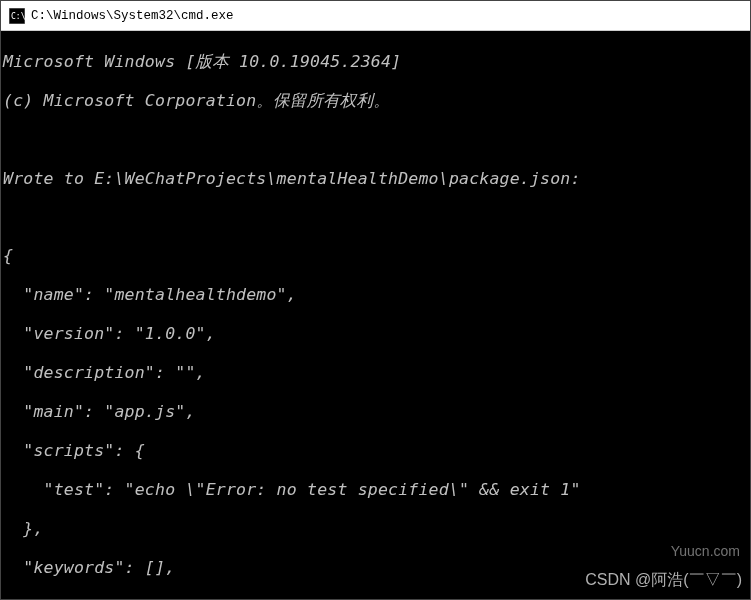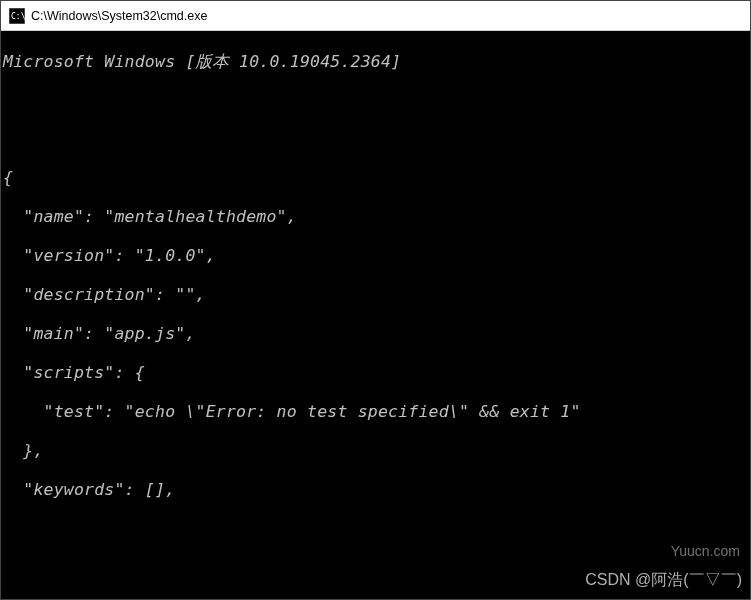--- a/index.html
+++ b/index.html
@@ -33,21 +33,21 @@
       align-items: center;
       justify-content: center;
     }
     .titlebar-icon svg {
       width: 16px;
       height: 16px;
     }
     .titlebar-text {
       color: #000;
       font-size: 12.5px;
-      font-family: Liberation Sans, sans-serif;
+      font-family: Liberation Mono, monospace;
     }
     .terminal {
       padding: 2px 2px;
       color: #c0c0c0;
       line-height: 1.18;
       white-space: pre;
       letter-spacing: 0.2px;
     }
     .line {
       min-height: 19px;
@@ -79,21 +79,23 @@
     <svg viewBox="0 0 16 16">
       <rect x="0" y="0" width="16" height="16" fill="#000" stroke="#888" stroke-width="1"></rect>
       <text x="2" y="11" font-size="8" fill="#fff" font-family="monospace">C:\</text>
     </svg>
   </span>
   <span class="titlebar-text">C:\Windows\System32\cmd.exe</span>
 </div>
 
 <div class="terminal">
 <div class="line">Microsoft Windows [版本 10.0.19045.2364]</div>
+<div class="line">(c) Microsoft Corporation。保留所有权利。</div>
 <div class="line"></div>
+<div class="line">Wrote to E:\WeChatProjects\mentalHealthDemo\package.json:</div>
 <div class="line"></div>
 <div class="line">{</div>
 <div class="line">  "name": "mentalhealthdemo",</div>
 <div class="line">  "version": "1.0.0",</div>
 <div class="line">  "description": "",</div>
 <div class="line">  "main": "app.js",</div>
 <div class="line">  "scripts": {</div>
 <div class="line">    "test": "echo \"Error: no test specified\" &amp;&amp; exit 1"</div>
 <div class="line">  },</div>
 <div class="line">  "keywords": [],</div>

